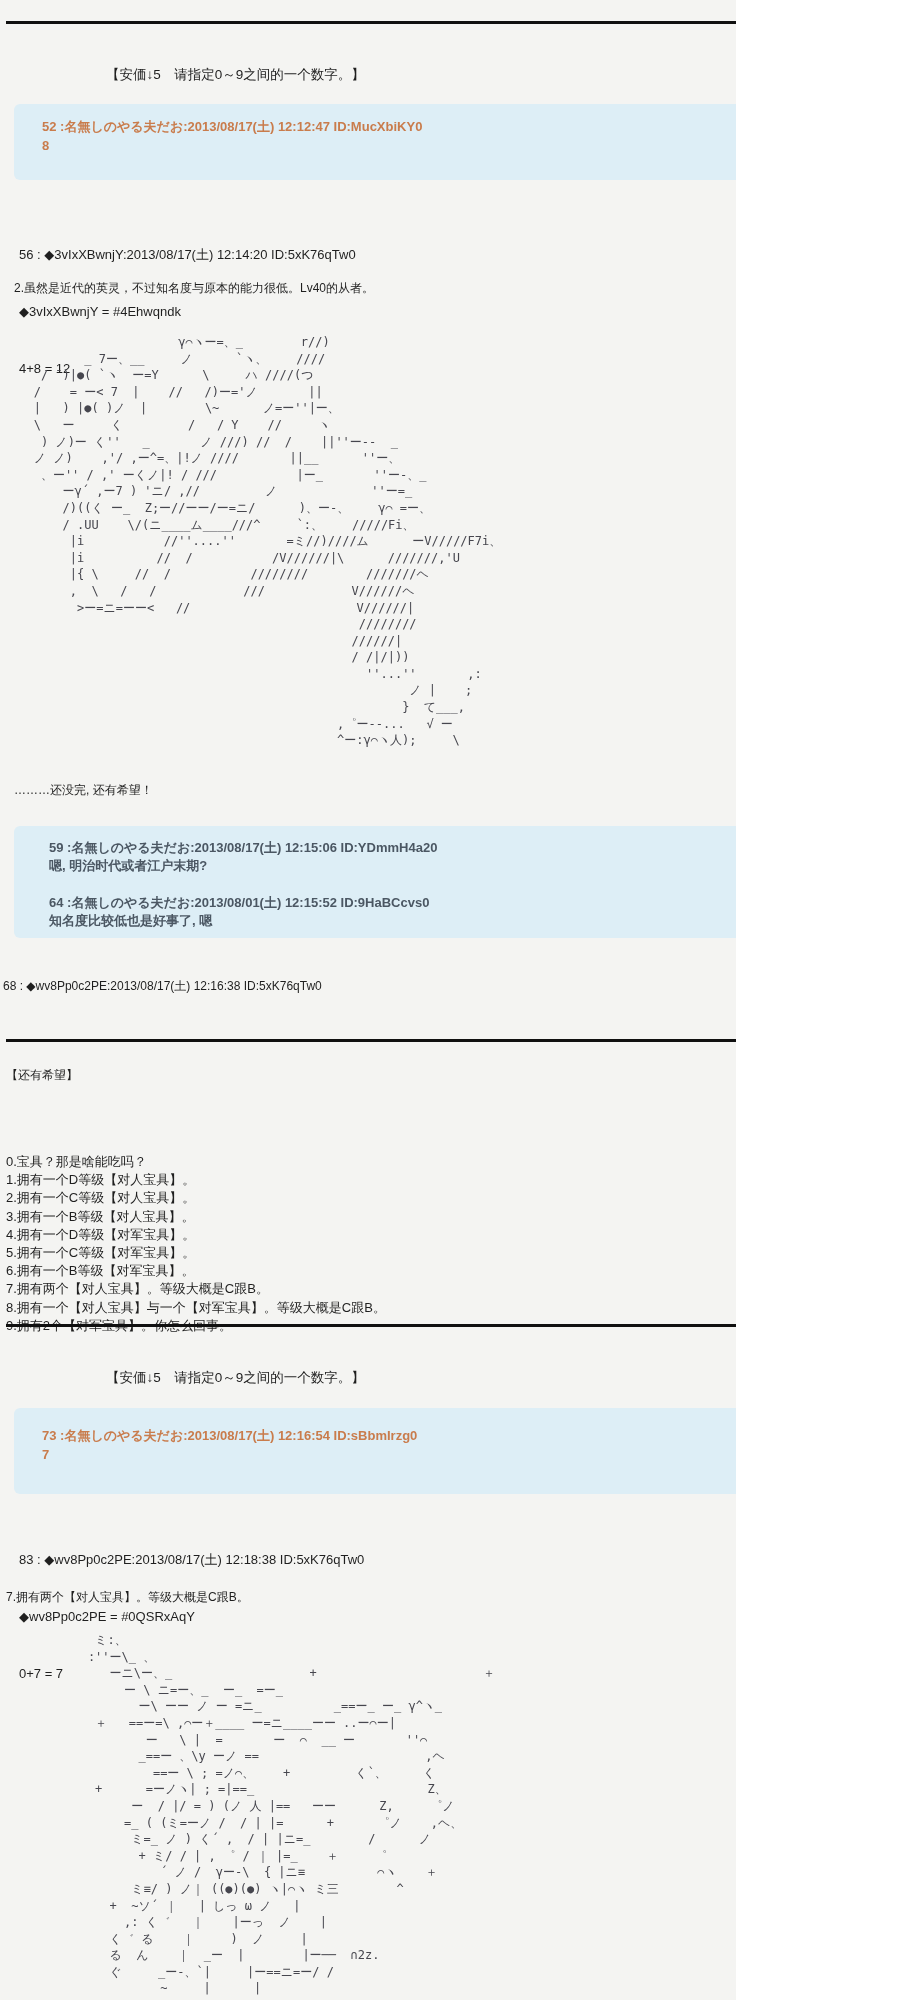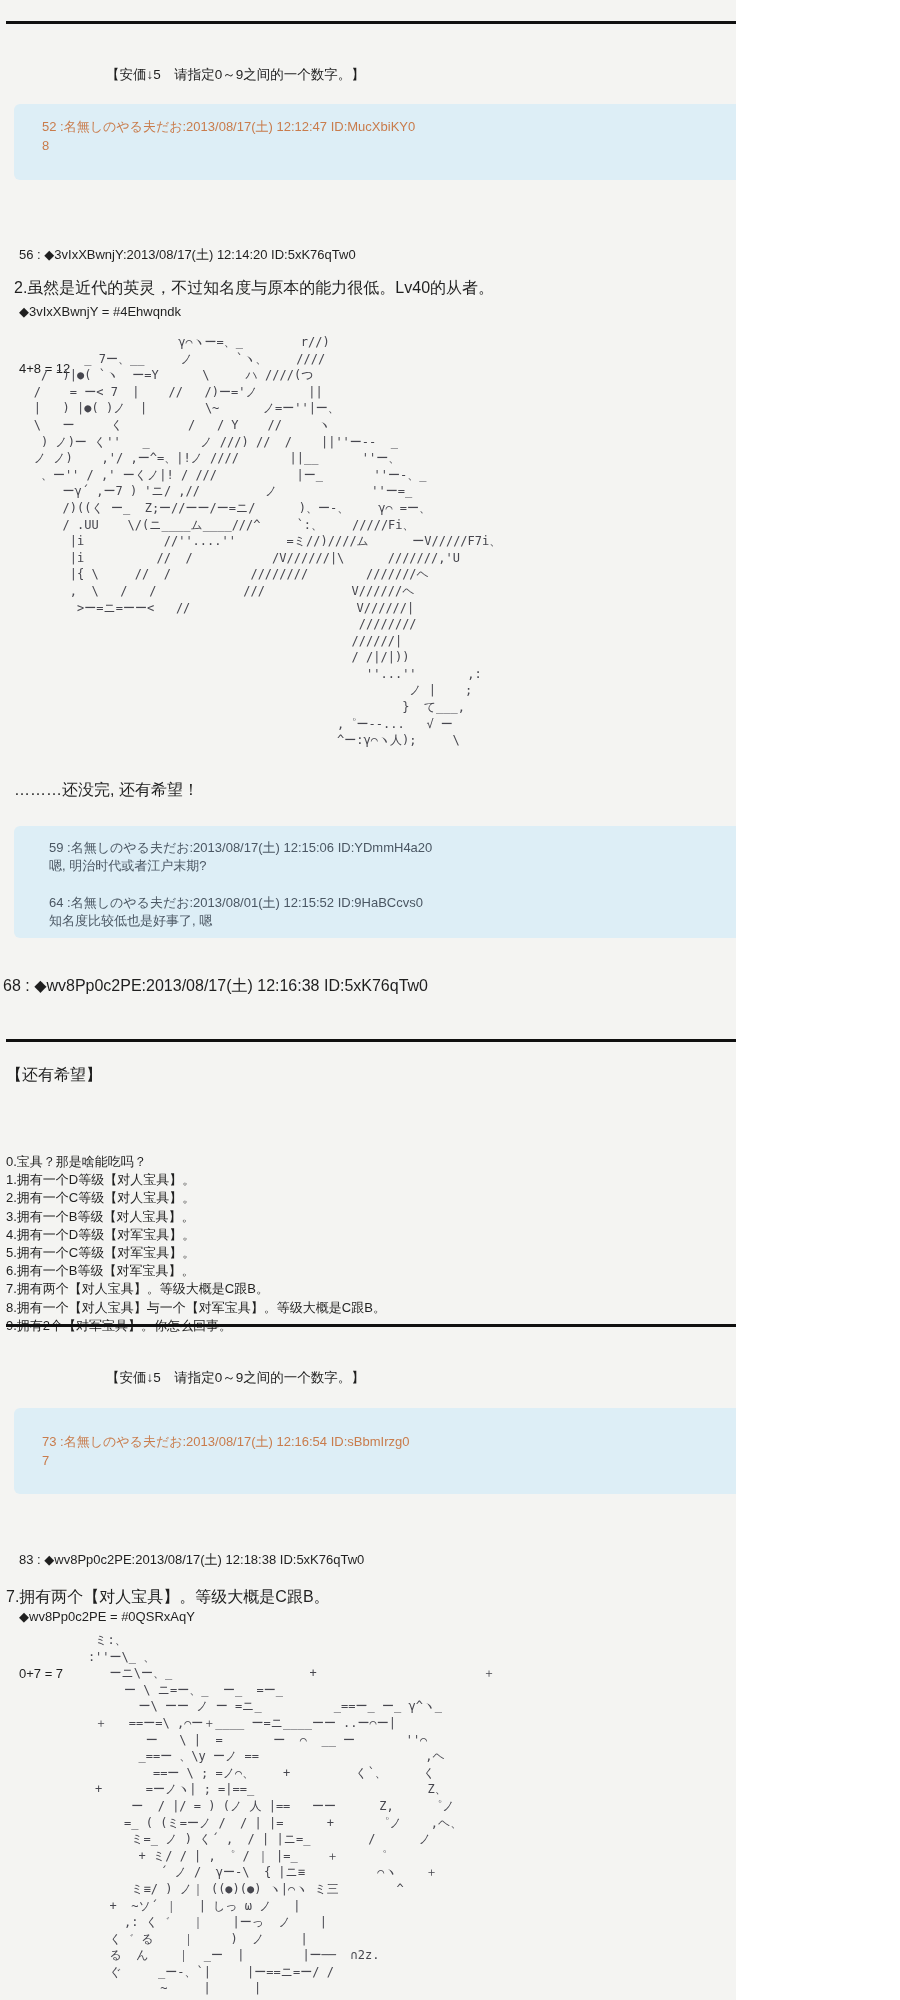--- a/index.html
+++ b/index.html
@@ -18,31 +18,31 @@
   .anchor-note{
     position:absolute;left:106px;
     font-size:13.5px;line-height:18px;white-space:pre;
   }
   .quote-box{
     position:absolute;left:14px;width:756px;
     background:var(--quote_bg,#ddeef6);
     border-radius:6px;
     box-sizing:border-box;
     padding:13px 14px 0 28px;
-    font-size:13px;line-height:19px;
+    font-size:13px;line-height:19px;font-weight:bold;
   }
   .quote-box.anchor-reply{color:var(--anchor_text,#c97c4c);}
   .quote-box.normal-reply{color:var(--reply_text,#4b5763);padding-left:35px;}
   .plain-block{
     position:absolute;left:19px;
     font-size:13px;line-height:19px;white-space:pre;
   }
   .single-line{
     position:absolute;
-    font-size:16px;line-height:18px;white-space:pre;
+    font-size:12px;line-height:18px;white-space:pre;
   }
   .list-block{
     position:absolute;left:6px;
     font-size:13px;line-height:18.2px;white-space:pre-line;margin-top:48px;
   }
   .aa{
     position:absolute;margin:4px;
     font-family:"DejaVu Sans Mono", monospace;
     font-size:12px;line-height:16.6px;
     color:var(--art,#46464e);
@@ -122,21 +122,21 @@
 5.拥有一个C等级【对军宝具】。
 6.拥有一个B等级【对军宝具】。
 7.拥有两个【对人宝具】。等级大概是C跟B。
 8.拥有一个【对人宝具】与一个【对军宝具】。等级大概是C跟B。
 9.拥有2个【对军宝具】。你怎么回事。</div>
 
   <div class="divider" style="top:1324px"></div>
 
   <div class="anchor-note" style="top:1369px">【安価↓5　请指定0～9之间的一个数字。】</div>
 
-  <div class="quote-box anchor-reply" style="top:1408px;height:86px;padding-top:24px">
+  <div class="quote-box anchor-reply" style="top:1408px;height:86px;padding-top:18px">
     <div>73 :名無しのやる夫だお:2013/08/17(土) 12:16:54 ID:sBbmIrzg0</div>
     <div>7</div>
   </div>
 
   <div class="plain-block" style="top:1512px">
     <div>83 : ◆wv8Pp0c2PE:2013/08/17(土) 12:18:38 ID:5xK76qTw0</div>
     <div>◆wv8Pp0c2PE = #0QSRxAqY</div>
     <div>0+7 = 7</div>
   </div>
 

